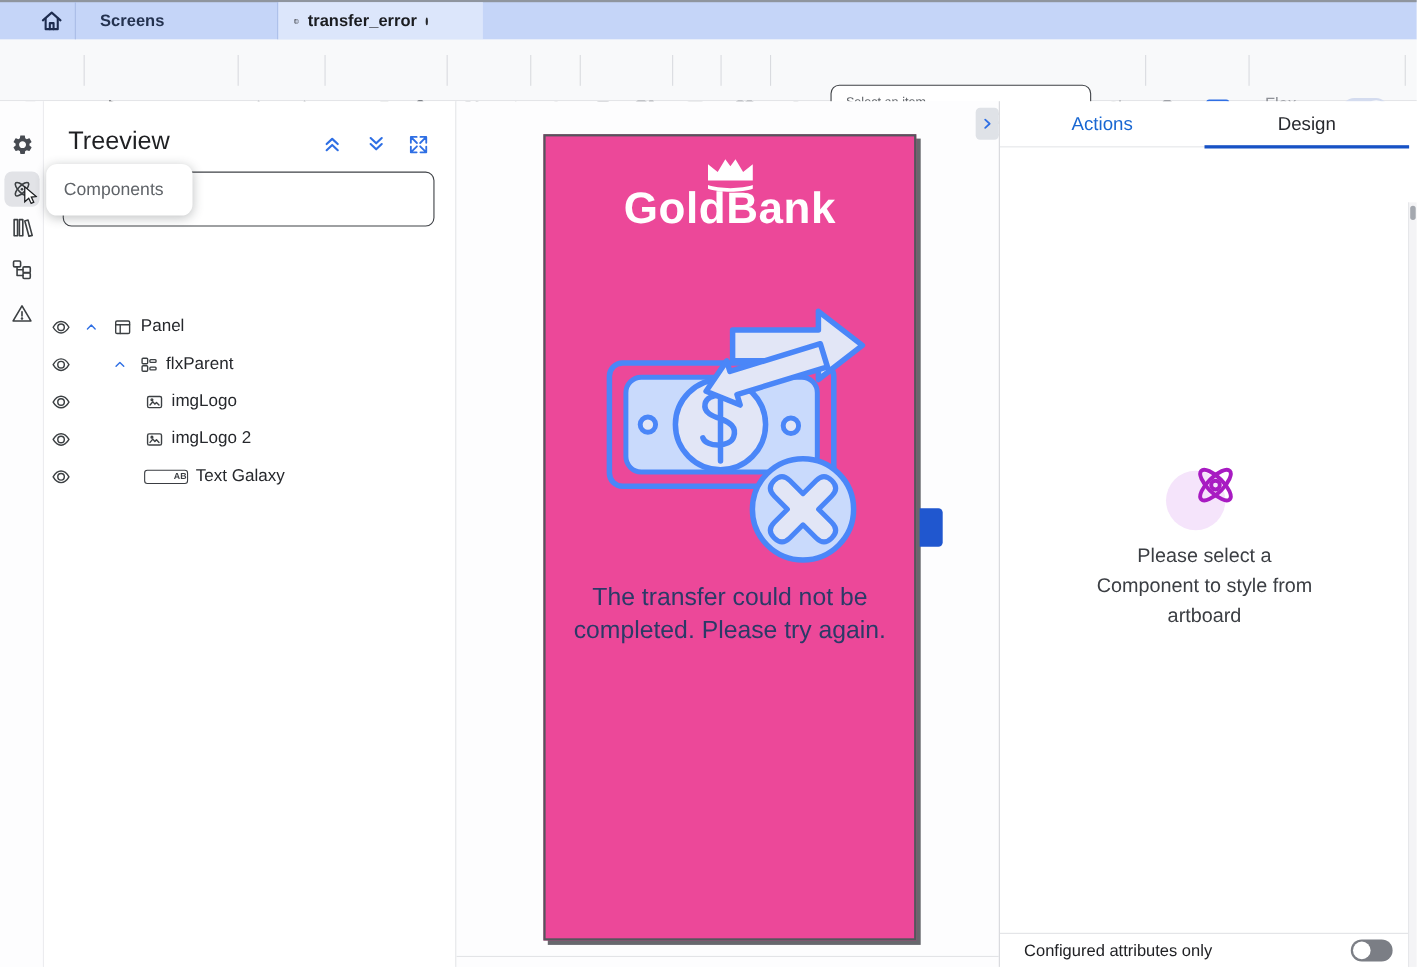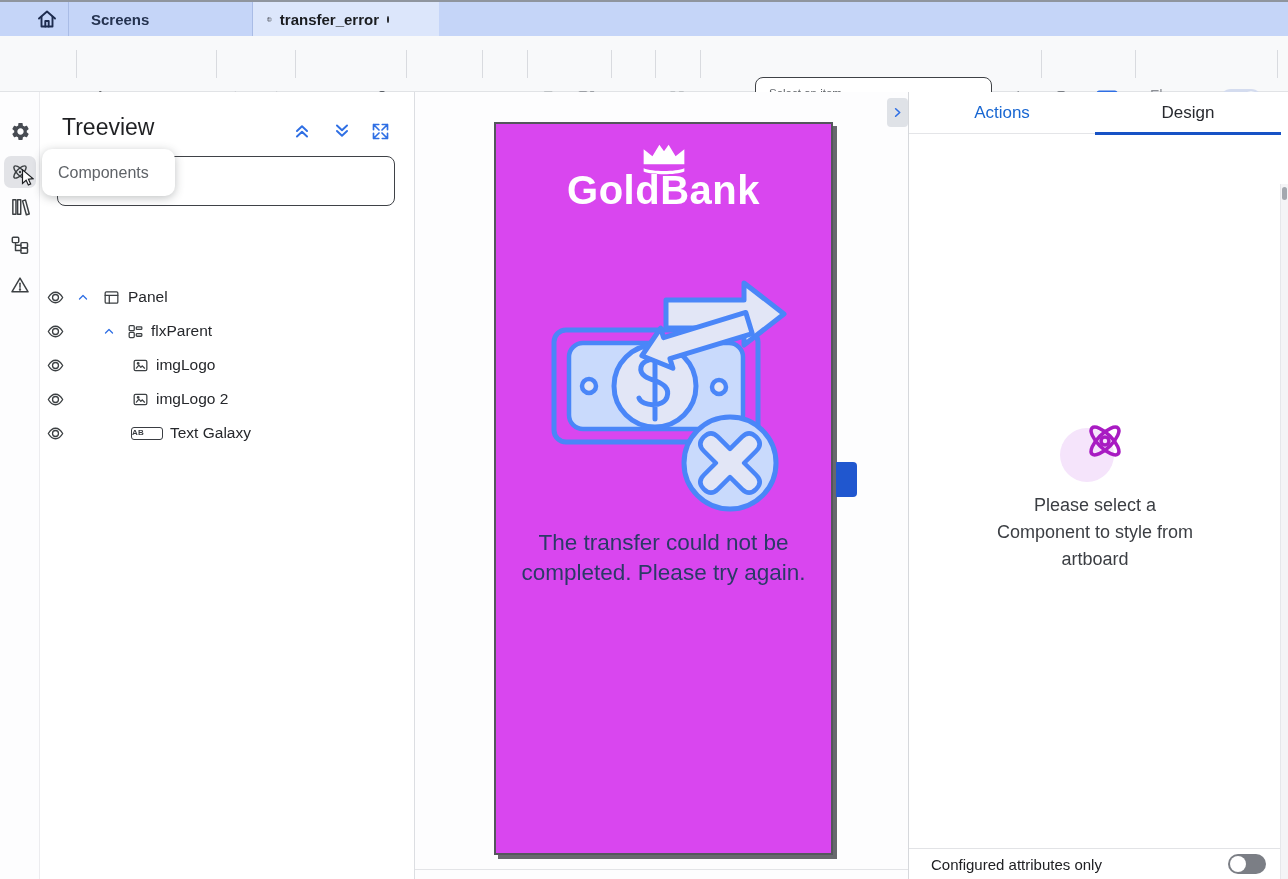--- a/index.html
+++ b/index.html
@@ -35,28 +35,28 @@
   .cursor-ovl { position:absolute; left:17px; top:13px; }
 
   
   .treeview { position:absolute; left:40px; top:92px; bottom:0; width:375px; background:#fff; border-right:1px solid #dcdee2; }
   .tv-title { position:absolute; left:22px; top:22px; font-size:23px; font-weight:500; color:#1f2023; }
   .tv-hbtn { position:absolute; top:27px; width:24px; height:24px; display:flex; align-items:center; justify-content:center; }
   .tv-search { position:absolute; left:17px; top:64px; width:338px; height:50px; border:1.5px solid #3f4247; border-radius:8px; background:#fff; font-size:15px; padding:0 14px; color:#202124; outline:none; }
   .tree { position:absolute; left:0; top:162px; right:8px; list-style:none;margin-top:26px; }
   .tree li { height:34px; display:flex; align-items:center; font-size:15.5px; color:#26282c; }
   .eye { margin-left:4px; width:22px; height:22px; display:flex; align-items:center; justify-content:center; }
-  .ab-box { width:32px; height:13px; border:1.6px solid #3a3d42; border-radius:3px; font-size:8px; line-height:10px; font-weight:700; text-align:left; color:#3a3d42; letter-spacing:.3px; }
+  .ab-box { width:40px; height:13px; border:1.6px solid #3a3d42; border-radius:3px; font-size:8px; line-height:10px; font-weight:700; text-align:right; color:#3a3d42; letter-spacing:.3px; }
 
   .tooltip { position:absolute; left:42px; top:149px; width:133px; height:47px; background:#fff; border-radius:10px; box-shadow:0 2px 10px rgba(60,64,67,.32); z-index:60; font-size:16px; color:#5f6368; line-height:47px; padding-left:16px; }
 
   
   .canvas { position:absolute; left:415px; top:92px; bottom:0; width:493px; background:#fdfdfe; }
   .canvas-line { position:absolute; left:0; right:0; top:777px; height:1px; background:#e3e4e7; }
-  .phone { position:absolute; left:79px; top:30px; width:339px; height:733px; background:#d946ef; border:2px solid #54565c; box-shadow:4px 4px 0 rgba(44,46,52,.72); }
+  .phone { position:absolute; left:79px; top:30px; width:339px; height:733px; background:#ec4899; border:2px solid #54565c; box-shadow:4px 4px 0 rgba(44,46,52,.72); }
   .crown { position:absolute; top:17px; left:50%; transform:translateX(-50%); }
   .brand { position:absolute; top:44px; width:100%; text-align:center; font-size:40px; font-weight:700; color:#fff; letter-spacing:.5px; }
   .illus { position:absolute; top:156px; left:50%; margin-left:-116px; }
   .phone-msg { position:absolute; top:404px; left:50%; transform:translateX(-50%); width:285px; text-align:center; font-size:22.5px; font-weight:500; line-height:30px; color:#2b3a67; }
   .phone-handle { position:absolute; left:421px; top:370px; width:21px; height:35px; background:#2057cf; border-radius:0 4px 4px 0; }
   .expander { position:absolute; left:472px; top:6px; width:21px; height:29px; background:#dfe2e7; border-radius:4px; display:flex; align-items:center; justify-content:center; z-index:5; }
 
   
   .inspector { position:absolute; left:908px; top:92px; bottom:0; width:380px; background:#fff; border-left:1px solid #d6d8dc; }
   .insp-tabs { position:relative; height:42px; display:flex; border-bottom:1px solid #e4e5e8; width:372px; }

